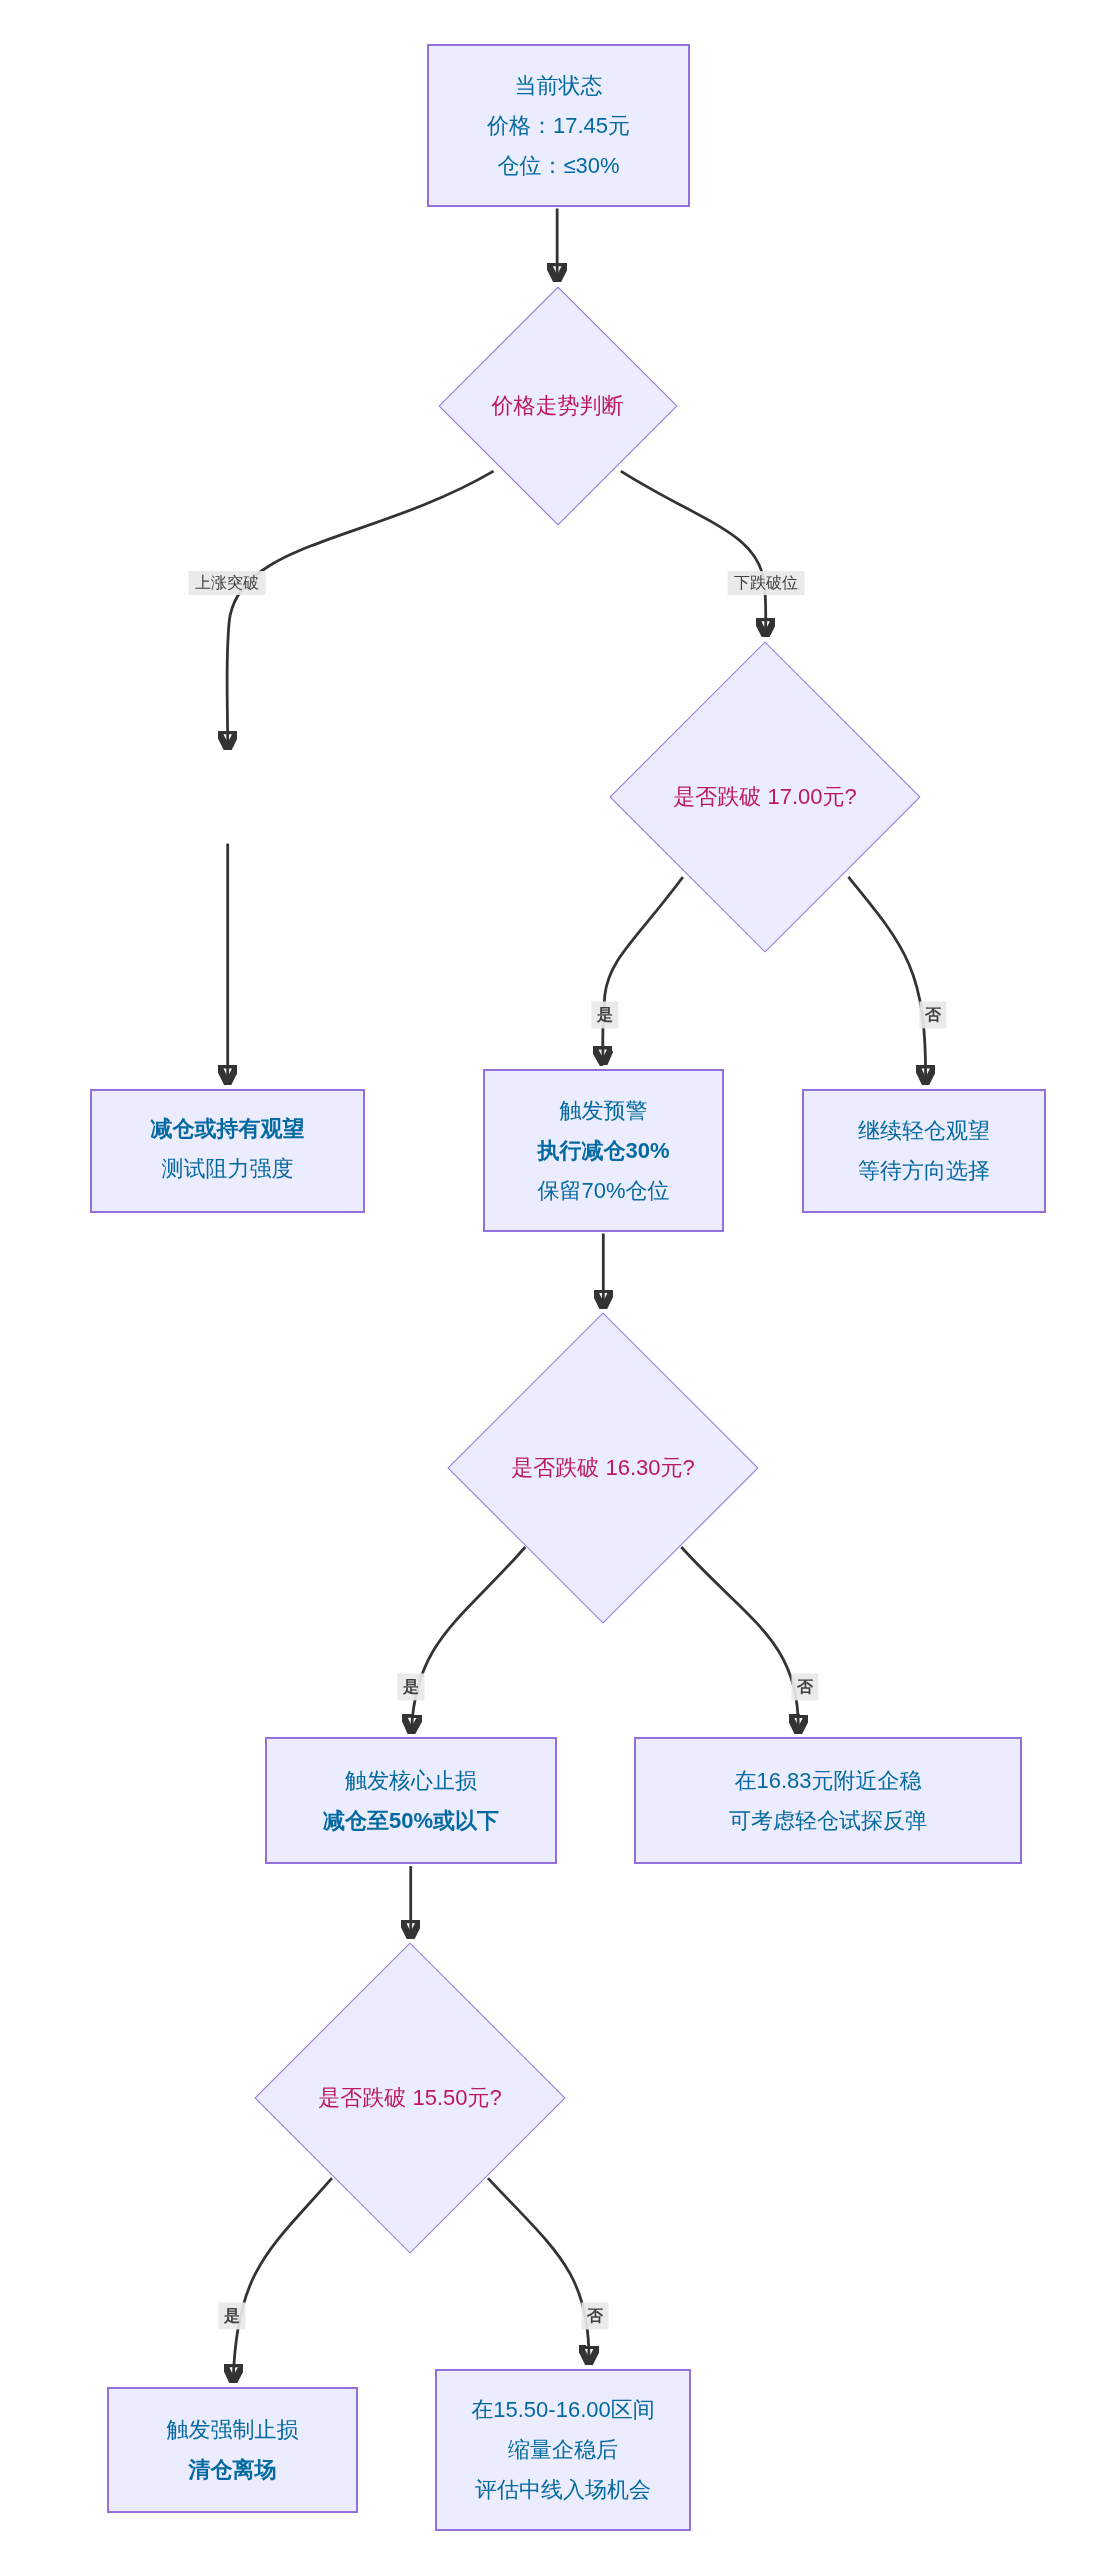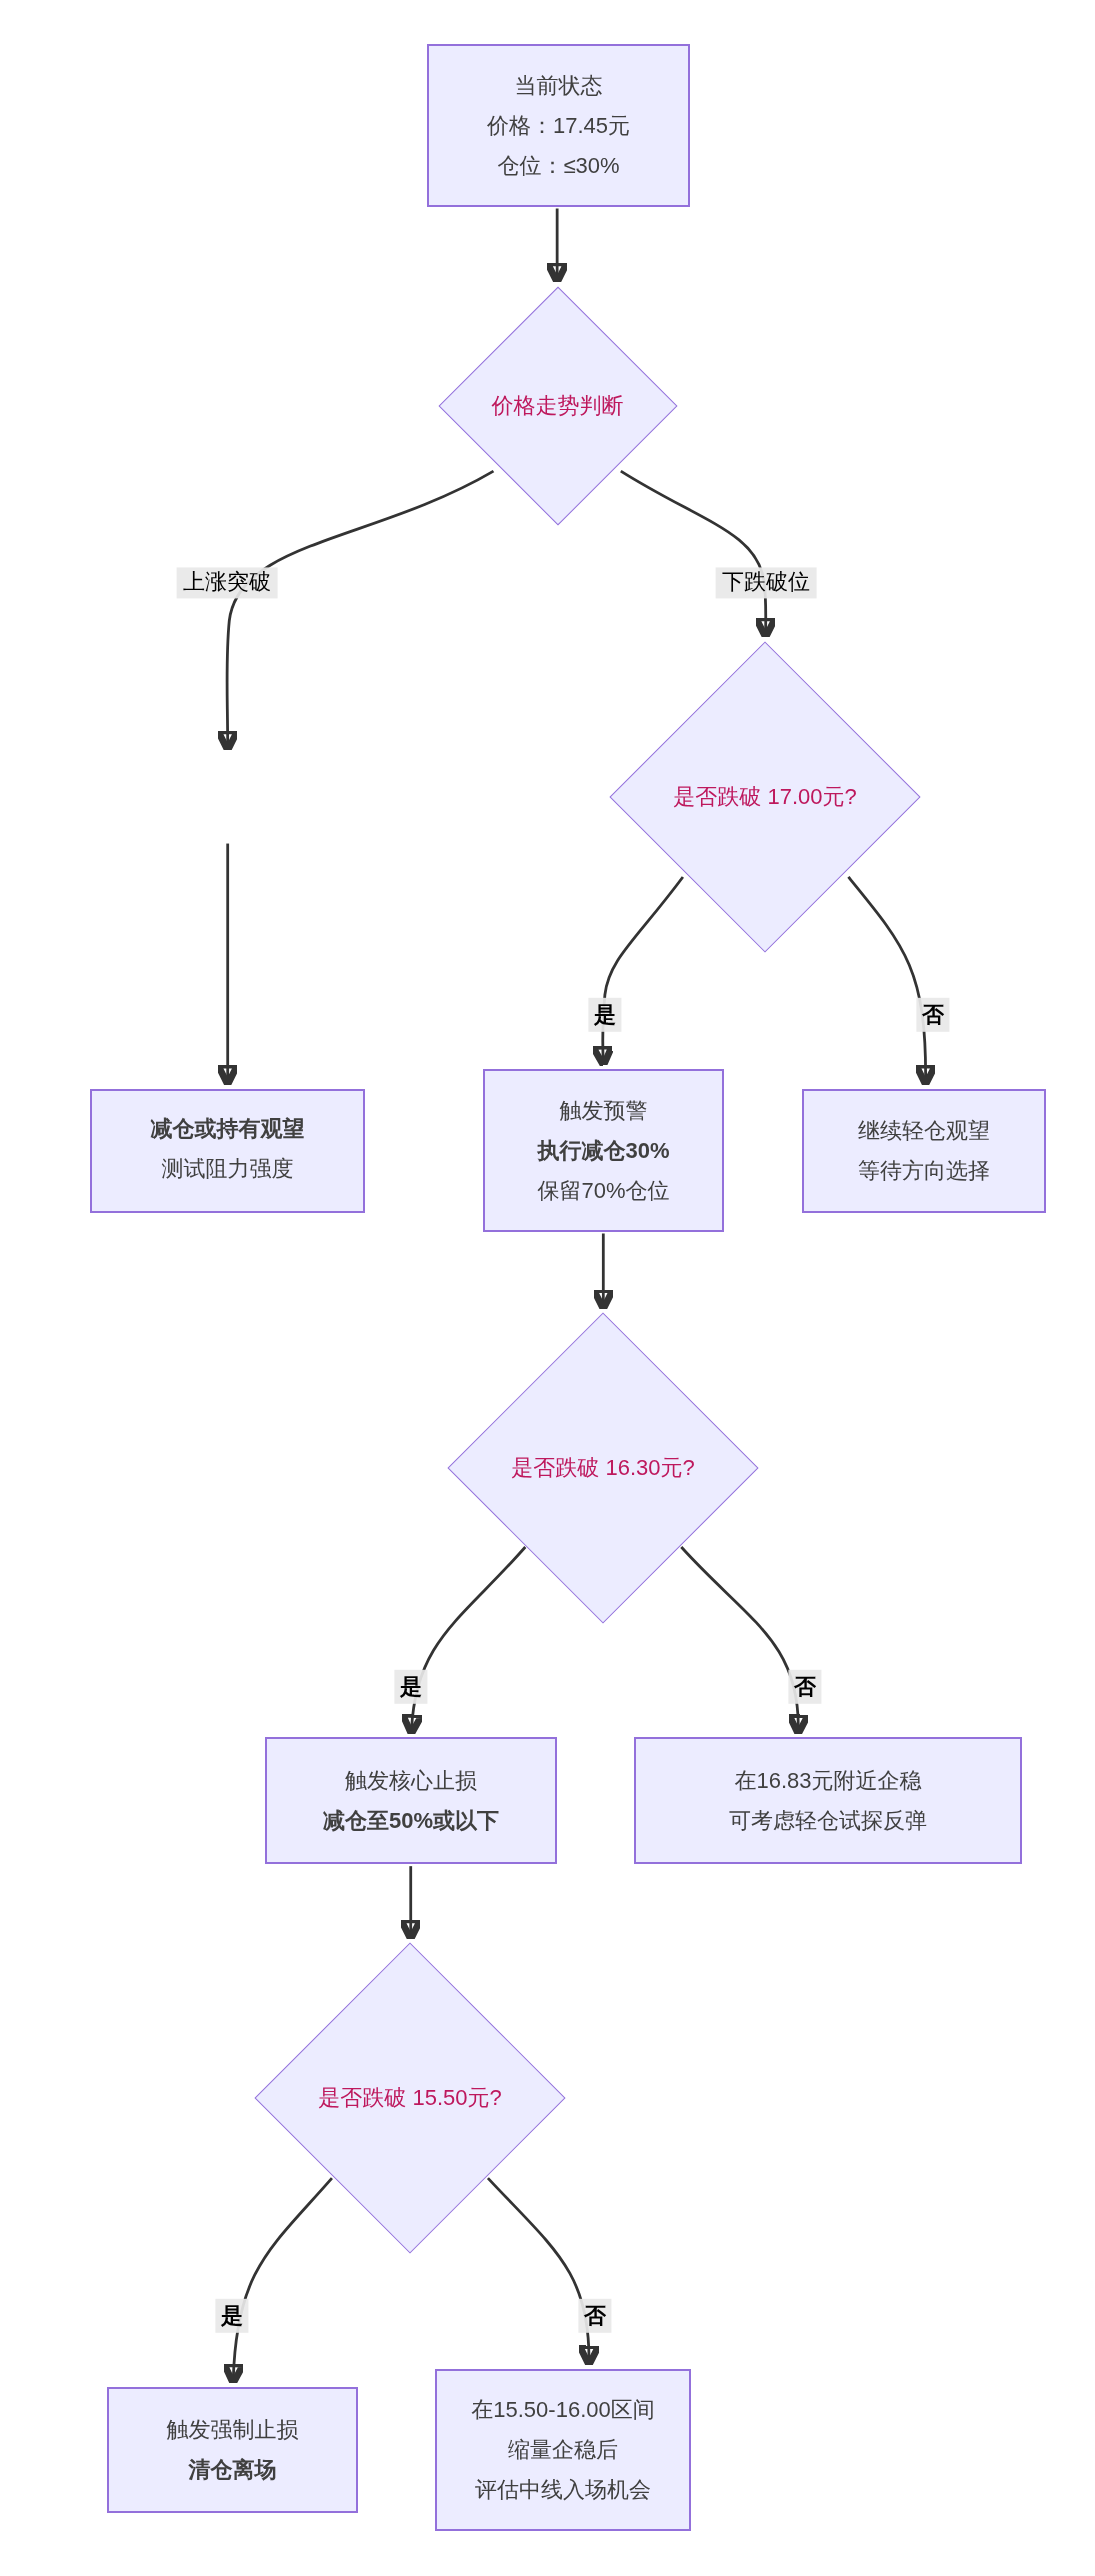--- a/index.html
+++ b/index.html
@@ -9,35 +9,35 @@
   svg.edges { position:absolute; left:0; top:0; width:1096px; height:2576px; }
   svg.edges path { fill:none; stroke:#333333; stroke-width:3.5px; }
 
   .rect-node {
     position:absolute;
     background:#ECECFF;
     border:2.4px solid #9370DB;
     display:flex; flex-direction:column;
     align-items:center; justify-content:center;
     text-align:center;
-    font-size:22px; line-height:40px; color:#404040;
+    font-size:22px; line-height:40px; color:#0369a1;
   }
   .diamond { position:absolute; display:flex; align-items:center; justify-content:center; }
   .diamond-shape {
     position:absolute; left:50%; top:50%;
     transform:translate(-50%,-50%) rotate(45deg);
     background:#ECECFF; border:1.6px solid #9370DB;
   }
   .diamond-label { position:relative; font-size:22px; color:#be185d; white-space:nowrap; }
 
   .edge-label {
     position:absolute; transform:translate(-50%,-50%);
     background:rgba(232,232,232,0.92);
     padding:2.4px 6.4px;
-    font-size:22px; line-height:1.2; color:#000000; white-space:nowrap;
+    font-size:16px; line-height:1.2; color:#404040; white-space:nowrap;
   }
   .edge-label.yn { font-weight:bold; padding:4px 5.6px; }
   .bold { font-weight:bold; }
 </style>
 </head>
 <body>
 
 <div class="canvas">
 
   <svg class="edges" viewBox="0 0 1377 3237">

